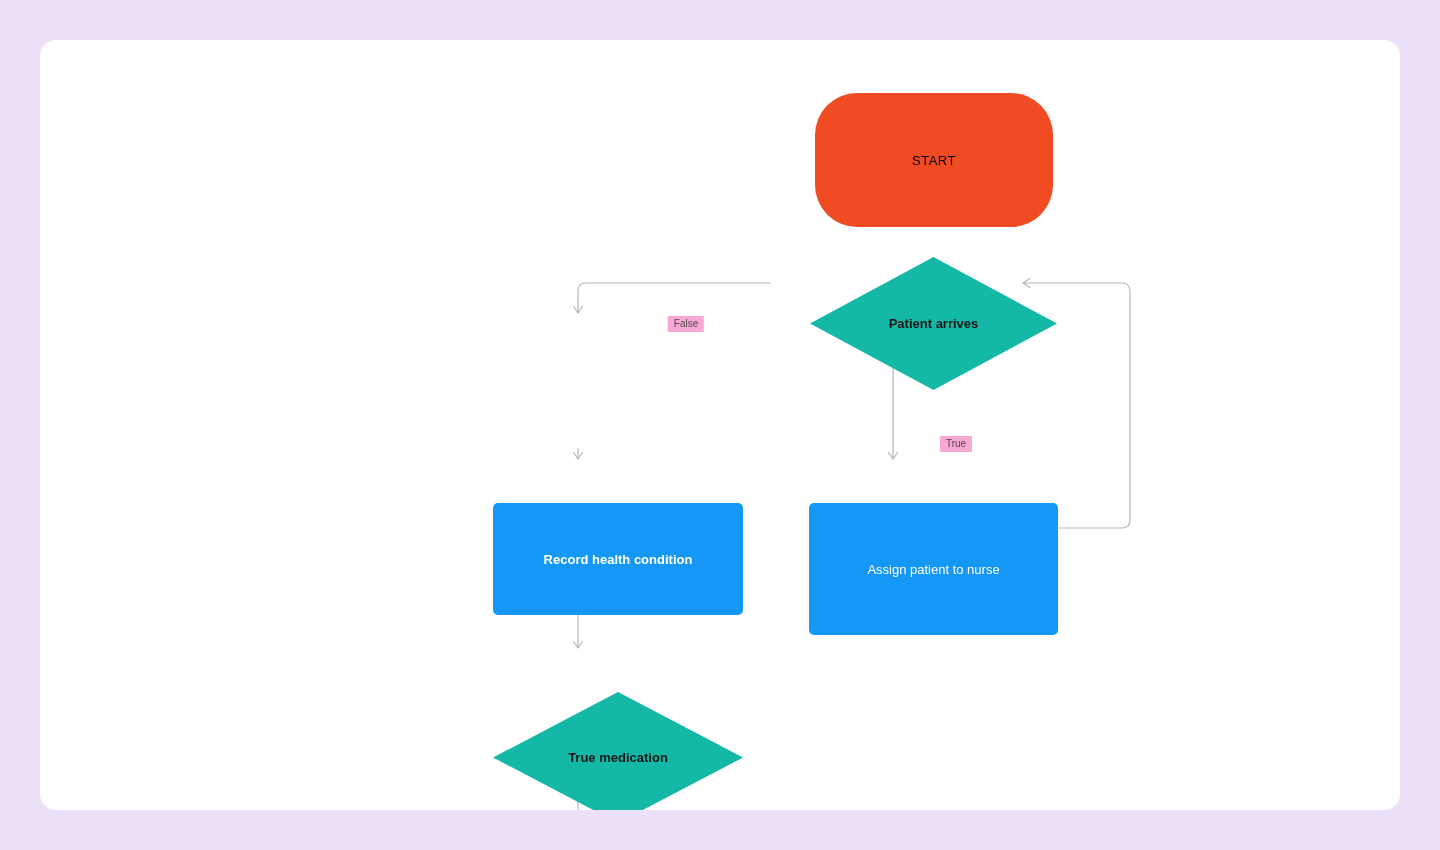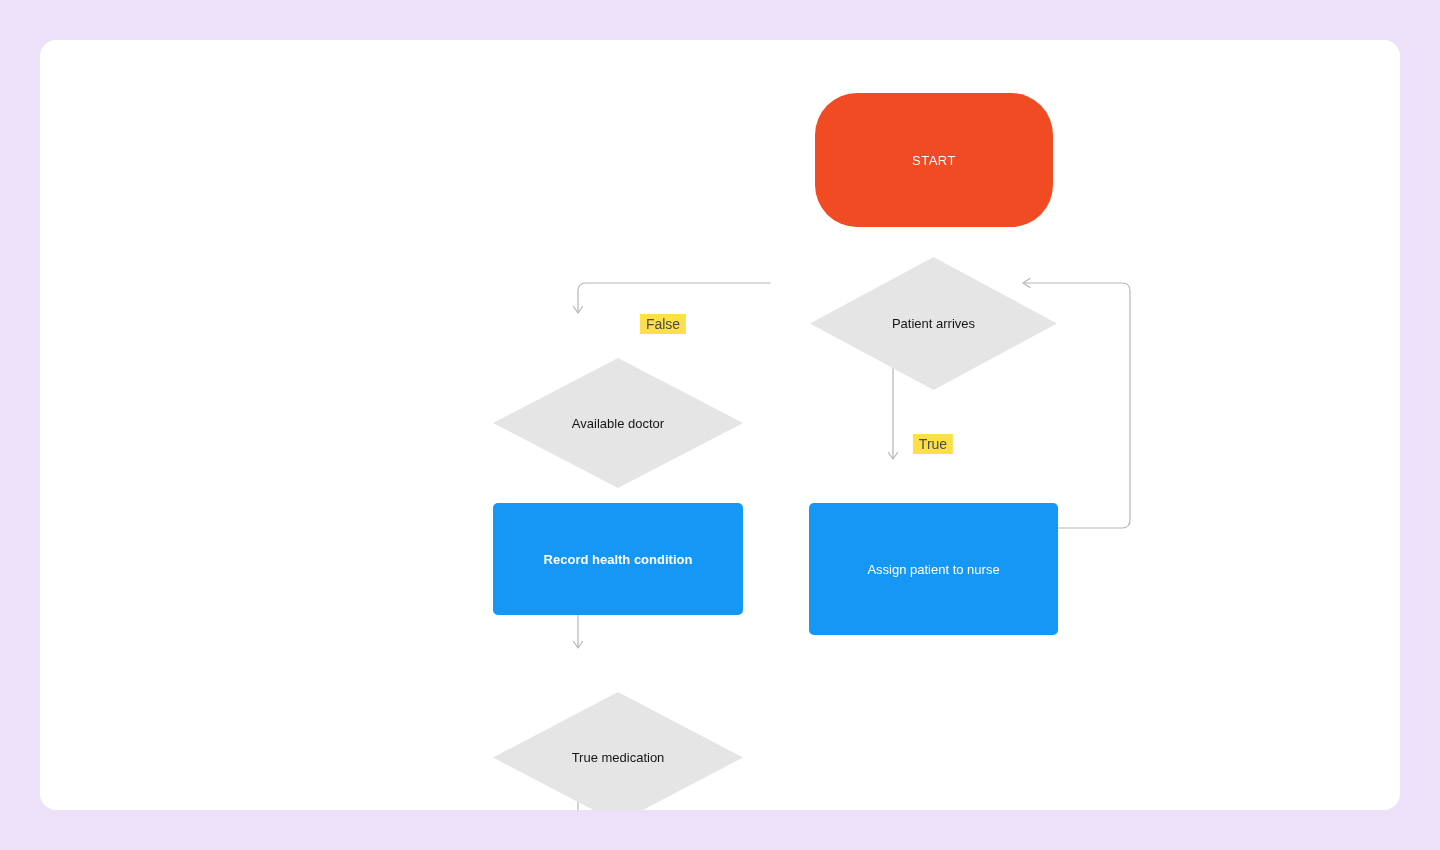--- a/index.html
+++ b/index.html
@@ -47,50 +47,52 @@
     font-size: 13px;
     font-weight: 500;
     cursor: default;
   }
 
   .node-terminator {
     left: 775px; top: 53px;
     width: 238px; height: 134px;
     background: #F04B23;
     border-radius: 42px;
-    color: #ffffff;
+    color: #000000;
     letter-spacing: 0.5px;
   }
 
   .node-decision {
-    background: #e5e5e5;
+    background: #14b8a6;
     color: #151515;
     clip-path: polygon(50% 0, 100% 50%, 50% 100%, 0 50%);
+    font-weight: bold;
   }
   .node-decision.patient-arrives   { left: 770px; top: 217px; width: 247px; height: 133px; }
   .node-decision.available-doctor  { left: 453px; top: 318px; width: 250px; height: 130px; }
   .node-decision.need-medication   { left: 453px; top: 652px; width: 250px; height: 131px; }
 
   .node-process {
     background: #1497F5;
     color: #FFFFFF;
     border-radius: 5px;
   }
   .node-process.record-health { left: 453px; top: 463px; width: 250px; height: 112px; font-weight: bold; }
   .node-process.assign-nurse  { left: 769px; top: 463px; width: 249px; height: 132px; text-align: right; }
 
   .edge-label {
     position: absolute;
     transform: translate(-50%, -50%);
-    background: #fde047;
+    background: #f9a8d4;
     color: #4B4B4B;
-    font-size: 14px;
+    font-size: 10px;
     line-height: 1;
     padding: 3px 6px;
     white-space: nowrap;
+    margin-left: 23px;
   }
   .edge-label.false-label { left: 623px; top: 284px; }
   .edge-label.true-label  { left: 893px; top: 404px; }
 </style>
 </head>
 <body>
 
 <div class="stage">
   <div class="canvas">
 
@@ -132,23 +134,20 @@
     </svg>
 
     <div class="node node-terminator">
       <span>START</span>
     </div>
 
     <div class="node node-decision patient-arrives">
       <span>Patient arrives</span>
     </div>
 
-    <div class="node node-decision available-doctor">
-      <span>Available doctor</span>
-    </div>
 
     <div class="node node-process record-health">
       <span>Record health condition</span>
     </div>
 
     <div class="node node-process assign-nurse">
       <span>Assign patient to nurse</span>
     </div>
 
     <div class="node node-decision need-medication">

